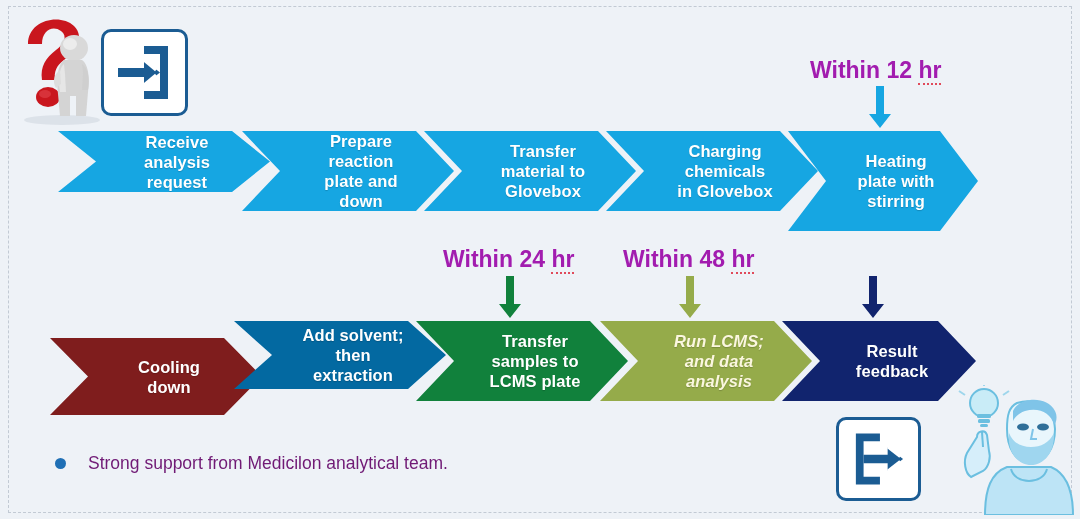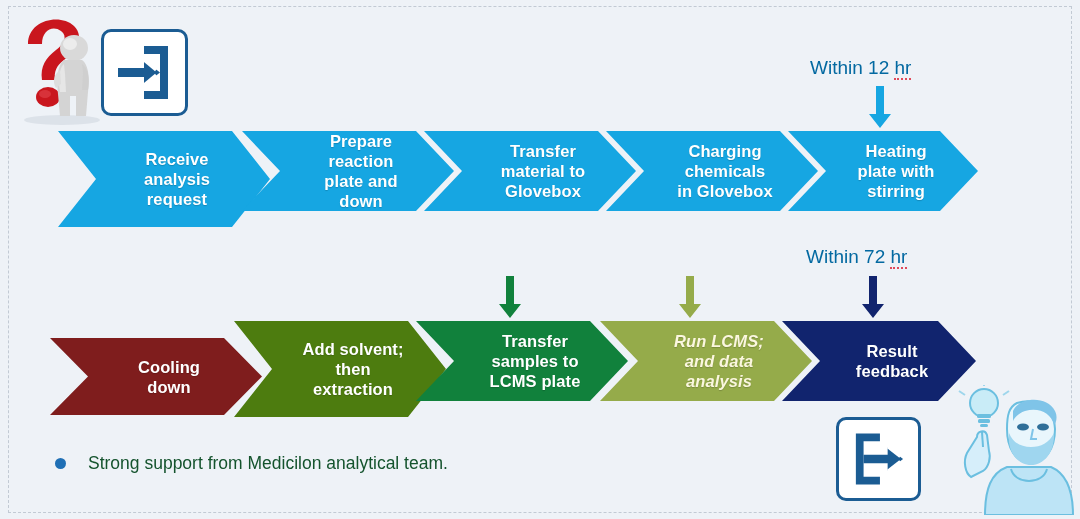--- a/index.html
+++ b/index.html
@@ -44,23 +44,23 @@
   .chev .txt { position: relative; z-index: 2; padding-left: 26px; }
 
   
   .shape-arrow {
     clip-path: polygon(0% 0%, calc(100% - 38px) 0%, 100% 50%, calc(100% - 38px) 100%, 0% 100%, 38px 50%);
   }
 
   
   .timing-label {
     position: absolute;
-    font-weight: normal;
-    font-size: 19px;
-    color: #0369a1;
+    font-weight: bold;
+    font-size: 23px;
+    color: #a21caf;
     white-space: nowrap;
   }
   .timing-label .hr {
     border-bottom: 2px dotted #e04a5a;
     padding-bottom: 0px;
   }
   .down-arrow { position: absolute; }
 
   
   .bullet-row {
@@ -70,21 +70,21 @@
     gap: 22px;
   }
   .bullet-dot {
     width: 11px; height: 11px;
     border-radius: 50%;
     background: #1f6fb5;
     flex: 0 0 auto;
   }
   .bullet-text {
     font-size: 17.5px;
-    color: #14532d;
+    color: #701a75;
     font-family: "Liberation Sans", sans-serif;
   }
 
   
   .icon-box {
     position: absolute;
     background: #ffffff;
     border: 3px solid #1b5c93;
     border-radius: 10px;
     box-sizing: border-box;
@@ -124,21 +124,21 @@
     <svg width="81" height="81" viewBox="0 0 81 81" style="display:block;margin:0;">
       <path d="M40 14 H64 V67 H40 V59 H56 V22 H40 Z" fill="#1b5c93"></path>
       <path d="M14 36 H40 V28 L56 40.5 L40 53 V45 H14 Z" fill="#1b5c93"></path>
       <path d="M40 28 L52 38" stroke="#ffffff" stroke-width="3" fill="none"></path>
       <path d="M40 53 L52 43" stroke="#ffffff" stroke-width="3" fill="none"></path>
     </svg>
   </div>
 
   <div class="row">
 
-    <div class="chev shape-arrow" style="left:58px; top:131px; width:212px; height:96px; background:#16a6e2;">
+    <div class="chev shape-arrow" style="left:58px; top:131px; width:212px; height:61px; background:#16a6e2;">
       <span class="txt">
         <span>Receive</span><br>
         <span>analysis</span><br>
         <span>request</span>
       </span>
     </div>
 
     <div class="chev shape-arrow" style="left:242px; top:131px; width:212px; height:80px; background:#16a6e2;">
       <span class="txt">
         <span>Prepare</span><br>
@@ -157,21 +157,21 @@
     </div>
 
     <div class="chev shape-arrow" style="left:606px; top:131px; width:212px; height:80px; background:#16a6e2;">
       <span class="txt">
         <span>Charging</span><br>
         <span>chemicals</span><br>
         <span>in Glovebox</span>
       </span>
     </div>
 
-    <div class="chev shape-arrow" style="left:788px; top:131px; width:190px; height:80px; background:#16a6e2;">
+    <div class="chev shape-arrow" style="left:788px; top:131px; width:190px; height:100px; background:#16a6e2;">
       <span class="txt">
         <span>Heating</span><br>
         <span>plate with</span><br>
         <span>stirring</span>
       </span>
     </div>
   </div>
 
   <div class="timing-label" style="left:810px; top:57px;">
     <span>Within 12 </span><span class="hr">hr</span>
@@ -184,21 +184,21 @@
 
   <div class="row">
 
     <div class="chev shape-arrow" style="left:50px; top:338px; width:212px; height:77px; background:#7f1d1d;">
       <span class="txt">
         <span>Cooling</span><br>
         <span>down</span>
       </span>
     </div>
 
-    <div class="chev shape-arrow" style="left:234px; top:321px; width:212px; height:96px; background:#4d7c0f;">
+    <div class="chev shape-arrow" style="left:234px; top:321px; width:212px; height:68px; background:#0369a1;">
       <span class="txt">
         <span>Add solvent;</span><br>
         <span>then</span><br>
         <span>extraction</span>
       </span>
     </div>
 
     <div class="chev shape-arrow" style="left:416px; top:321px; width:212px; height:80px; background:#11813c;">
       <span class="txt">
         <span>Transfer</span><br>
@@ -216,35 +216,38 @@
     </div>
 
     <div class="chev shape-arrow" style="left:782px; top:321px; width:194px; height:80px; background:#11246e;">
       <span class="txt">
         <span>Result</span><br>
         <span>feedback</span>
       </span>
     </div>
   </div>
 
+  <div class="timing-label" style="left:443px; top:246px;">
+    <span>Within 24 </span><span class="hr">hr</span>
+  </div>
   <div class="down-arrow" style="left:497px; top:276px;">
     <svg width="26" height="44" viewBox="0 0 26 44">
       <path d="M9 0 H17 V28 H24 L13 42 L2 28 H9 Z" fill="#11813c"></path>
     </svg>
   </div>
 
+  <div class="timing-label" style="left:623px; top:246px;">
+    <span>Within 48 </span><span class="hr">hr</span>
+  </div>
   <div class="down-arrow" style="left:677px; top:276px;">
     <svg width="26" height="44" viewBox="0 0 26 44">
       <path d="M9 0 H17 V28 H24 L13 42 L2 28 H9 Z" fill="#95ab4a"></path>
     </svg>
   </div>
 
-  <div class="timing-label" style="left:806px; top:246px;">
-    <span>Within 72 </span><span class="hr">hr</span>
-  </div>
   <div class="down-arrow" style="left:860px; top:276px;">
     <svg width="26" height="44" viewBox="0 0 26 44">
       <path d="M9 0 H17 V28 H24 L13 42 L2 28 H9 Z" fill="#11246e"></path>
     </svg>
   </div>
 
   <div class="icon-box" style="left:836px; top:417px; width:85px; height:84px;">
     <svg width="79" height="78" viewBox="0 0 81 81" style="display:block;">
       <path d="M17 14 H42 V22 H25 V59 H42 V67 H17 Z" fill="#1b5c93"></path>
       <path d="M25 36 H50 V28 L66 40.5 L50 53 V45 H25 Z" fill="#1b5c93"></path>

